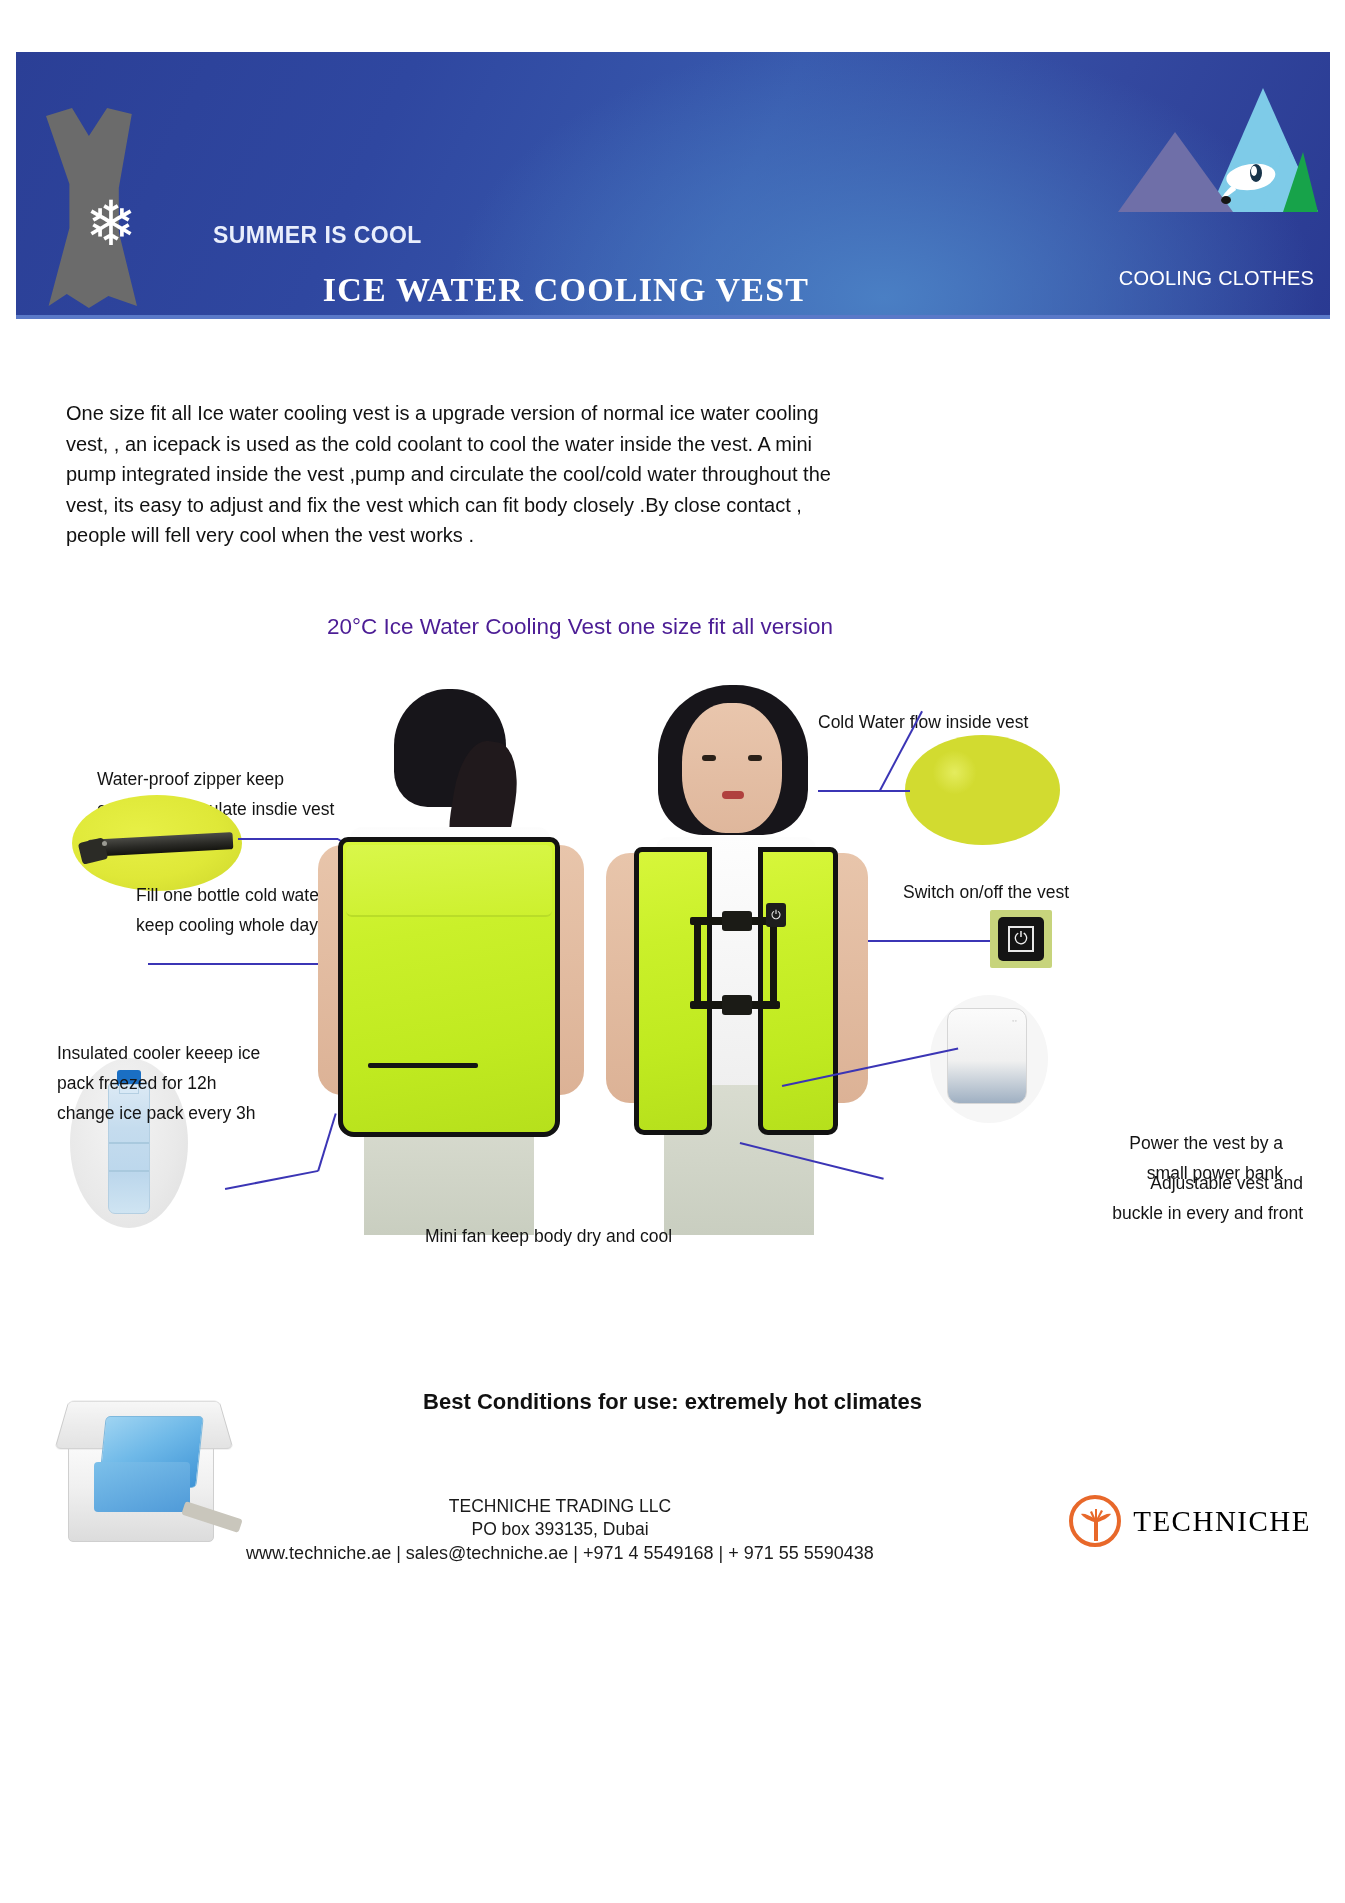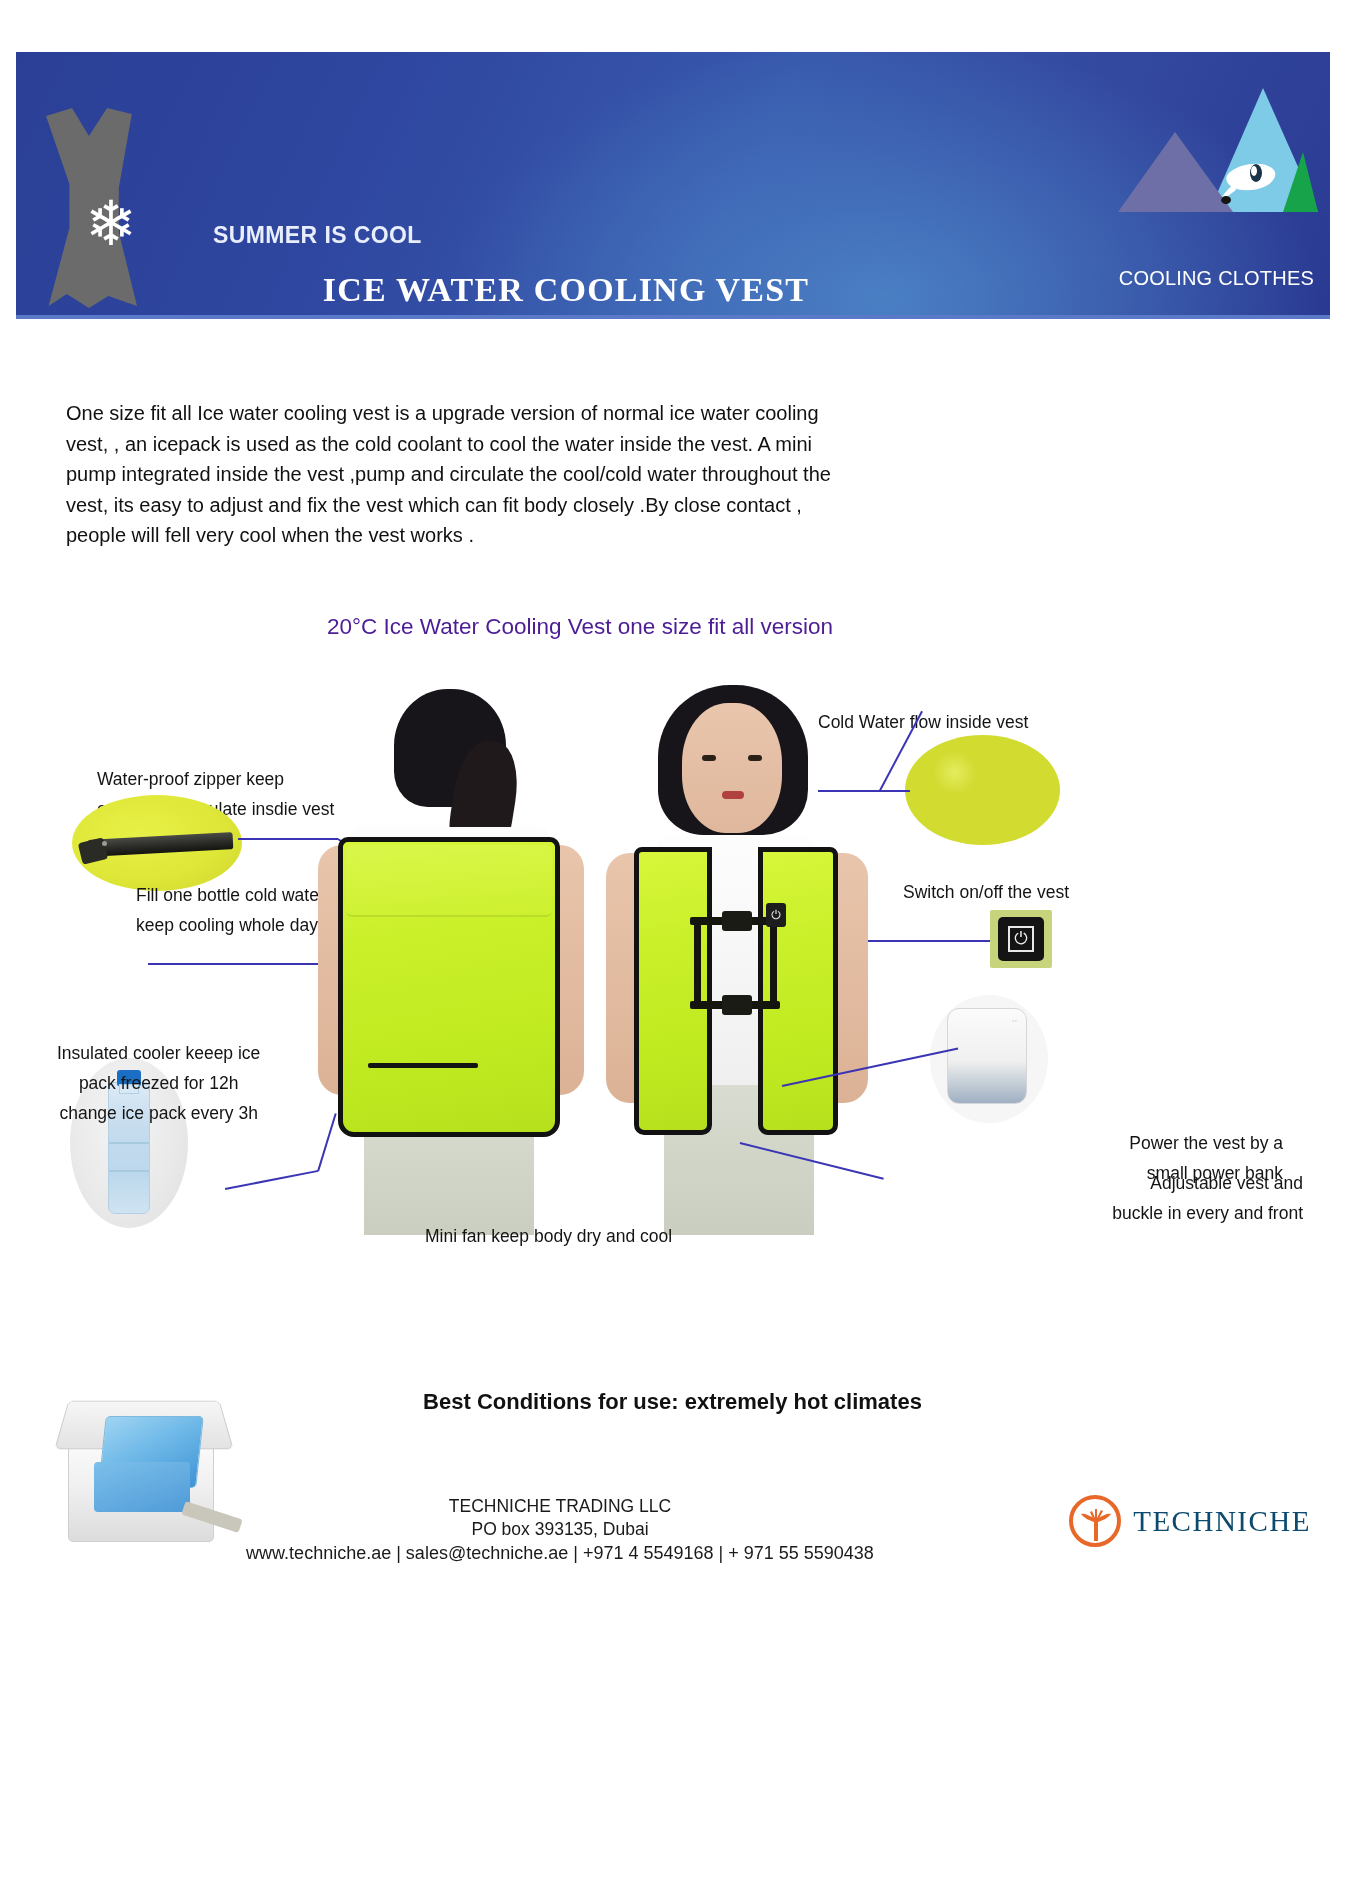--- a/index.html
+++ b/index.html
@@ -256,21 +256,21 @@
 
   .logo-wrap {
     position:absolute; right: 34px; top: 1495px;
     display:flex; align-items:center; gap: 12px;
   }
   .logo-mark {
     width: 52px; height: 52px; border-radius: 50%;
     border: 4px solid #e8682a; position: relative;
   }
   .logo-text {
-    color:#0c4a6e; font-family:"Liberation Serif", serif;
+    color:#000000; font-family:"Liberation Serif", serif;
     font-size: 29px; letter-spacing: 1.5px;
   }
 </style>
 </head>
 <body>
 
 <div class="banner">
 
   <div class="badge">
     <div class="badge-shape"></div>
@@ -326,21 +326,21 @@
 
   <div class="bottle-oval">
     <div class="bottle"></div>
     <div class="bottle-cap"></div>
     <div class="bottle-neck"></div>
     <div class="bottle-band" style="top:84px;"></div>
     <div class="bottle-band" style="top:112px;"></div>
   </div>
   <div class="leader" style="left:148px; top:963px; width:300px;"></div>
 
-  <div class="anno" style="left:57px; top:1038px;text-align:center;">
+  <div class="anno" style="left:57px; top:1038px;">
     <div>Insulated cooler keeep ice</div>
     <div>pack freezed for 12h</div>
     <div>change ice pack every 3h</div>
   </div>
 
   <div class="cooler">
     <div class="cooler-body"></div>
     <div class="cooler-lid"></div>
     <div class="ice-pack"></div>
     <div class="ice-pack2"></div>

